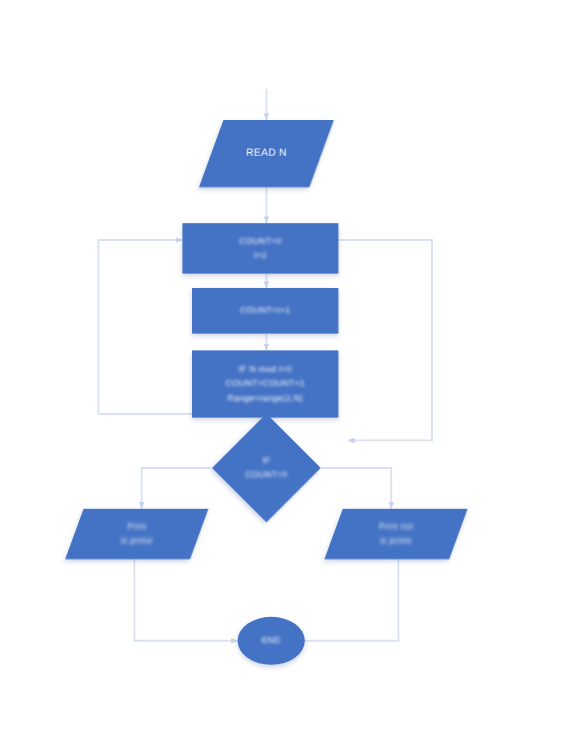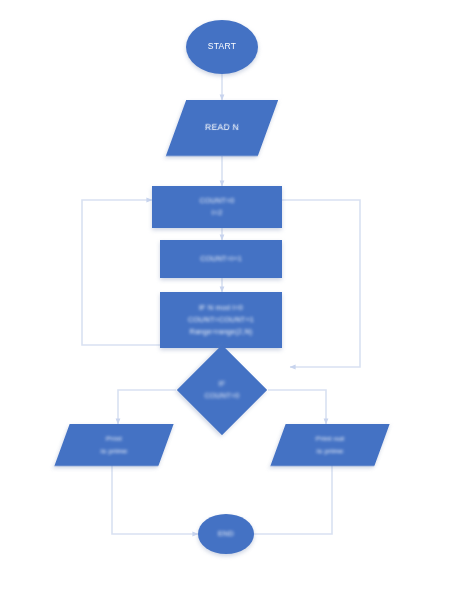--- a/index.html
+++ b/index.html
@@ -70,25 +70,20 @@
       <path d="M222,348 L222,362"></path>
       <path d="M160,345 L82,345 L82,200 L152,200"></path>
       <path d="M282,200 L360,200 L360,367 L290,367"></path>
       <path d="M176,390 L118,390 L118,424"></path>
       <path d="M268,390 L326,390 L326,424"></path>
       <path d="M112,462 L112,534 L198,534"></path>
       <path d="M332,462 L332,534 L248,534"></path>
     </g>
   </svg>
 
-  <div class="node oval shadow" style="left:186px;top:20px;width:72px;height:54px;">
-    <div class="lines sharp">
-      <span class="ln">START</span>
-    </div>
-  </div>
 
   <div class="node para shadow" style="left:176px;top:100px;width:92px;height:56px;">
     <div class="lines sharp">
       <span class="ln">READ N</span>
     </div>
   </div>
 
   <div class="node shadow" style="left:152px;top:186px;width:130px;height:42px;">
     <div class="lines soft">
       <span class="ln">COUNT=0</span>

